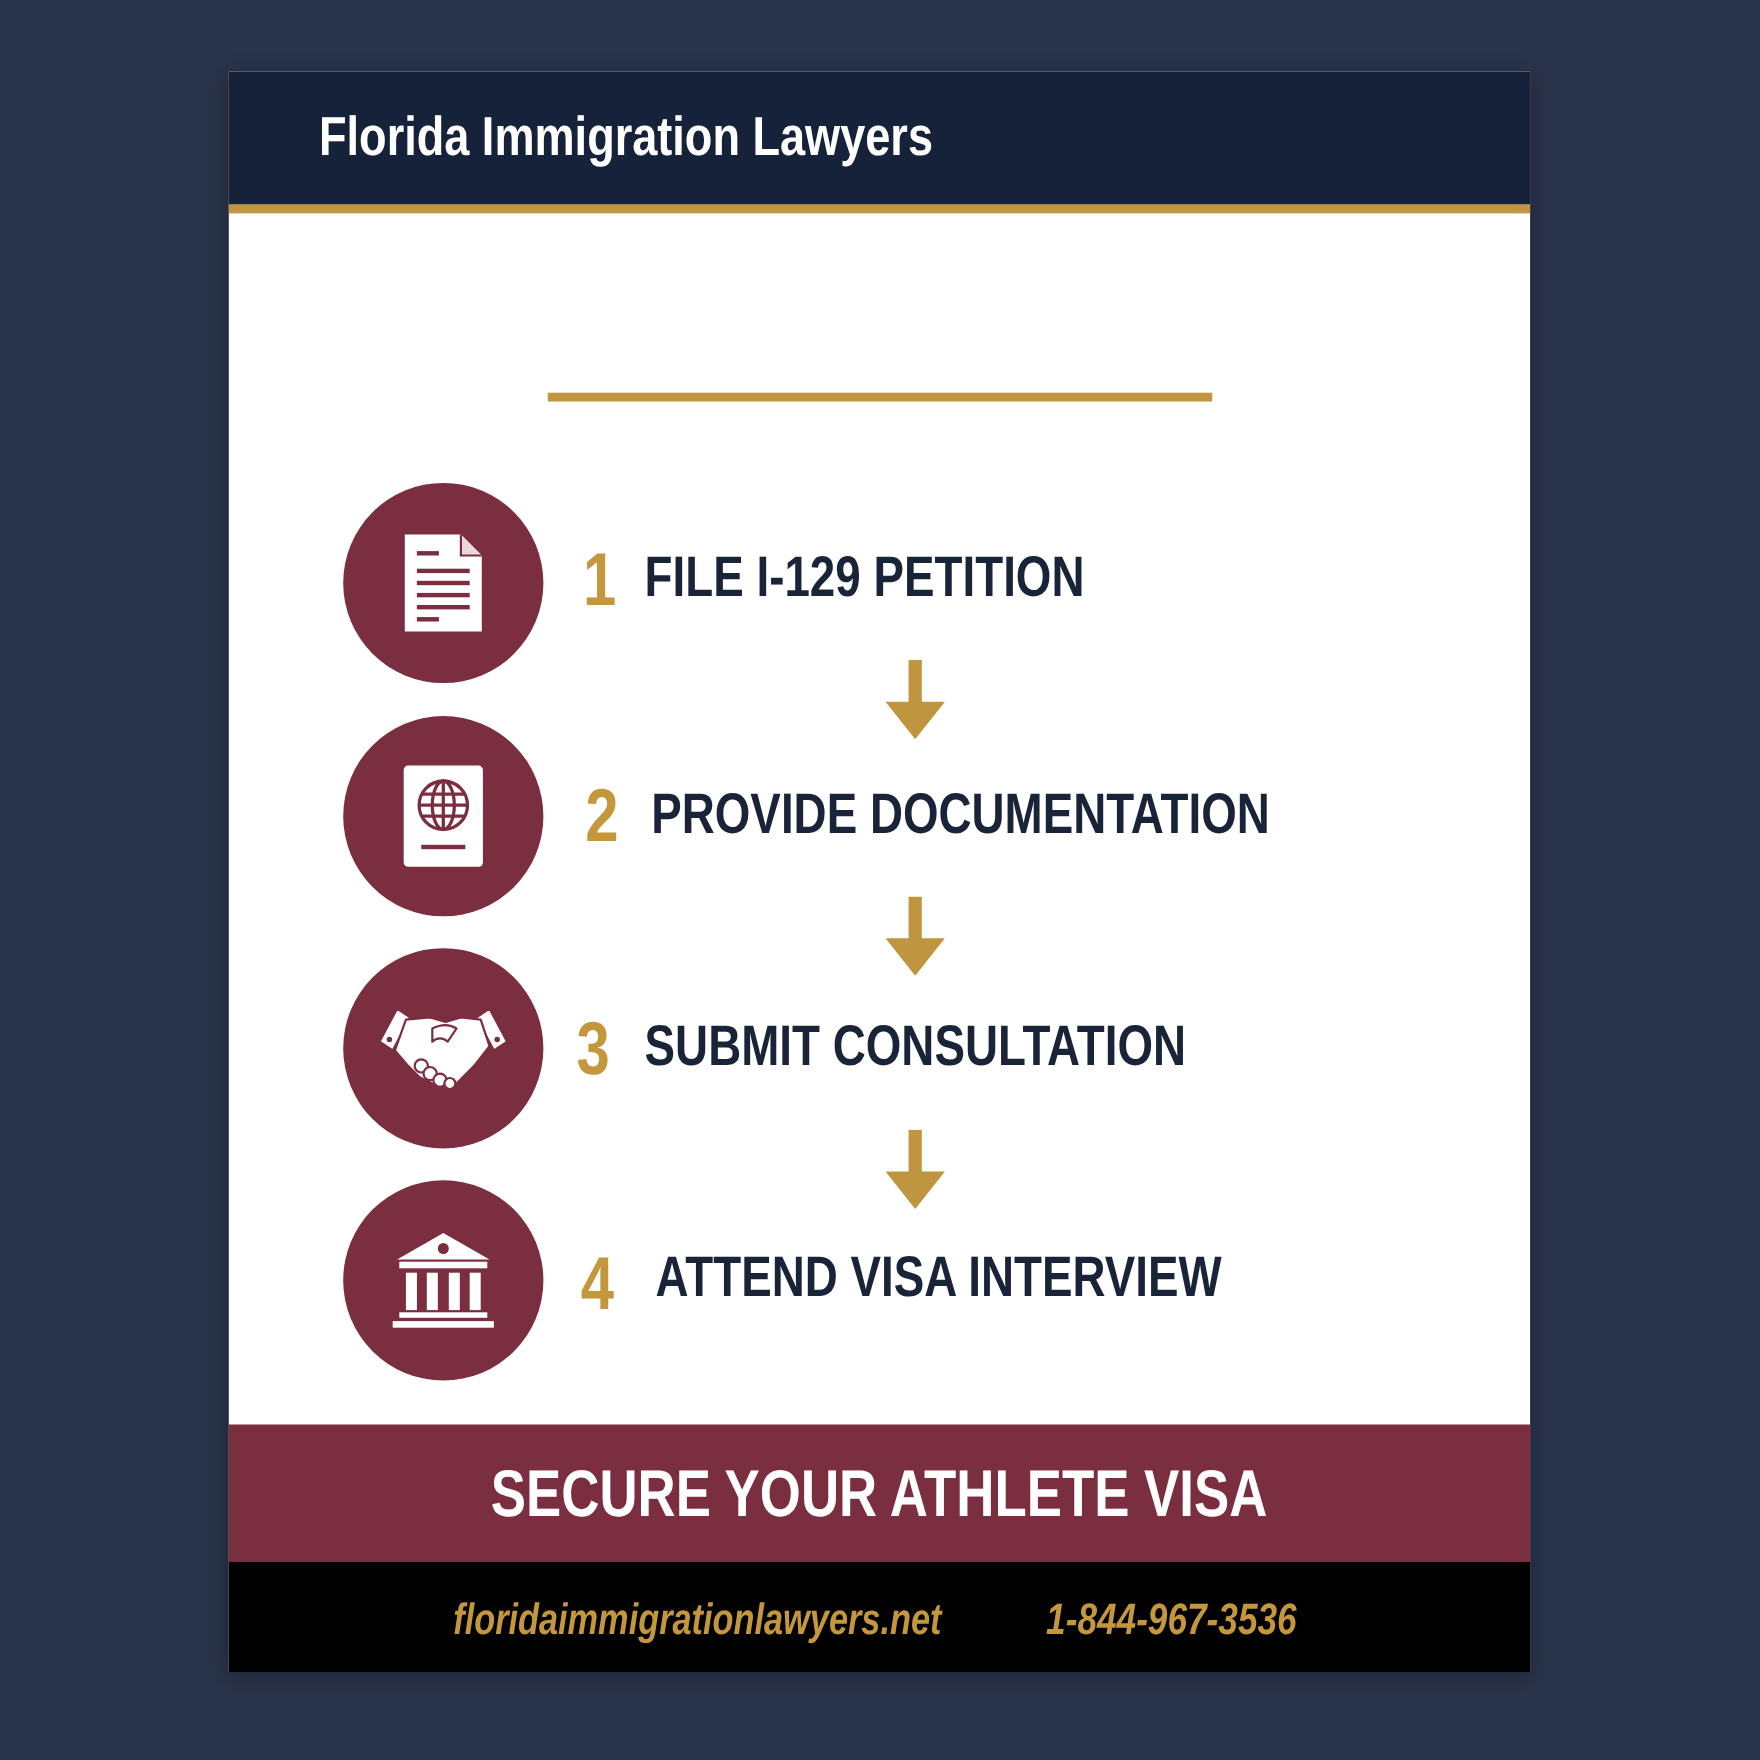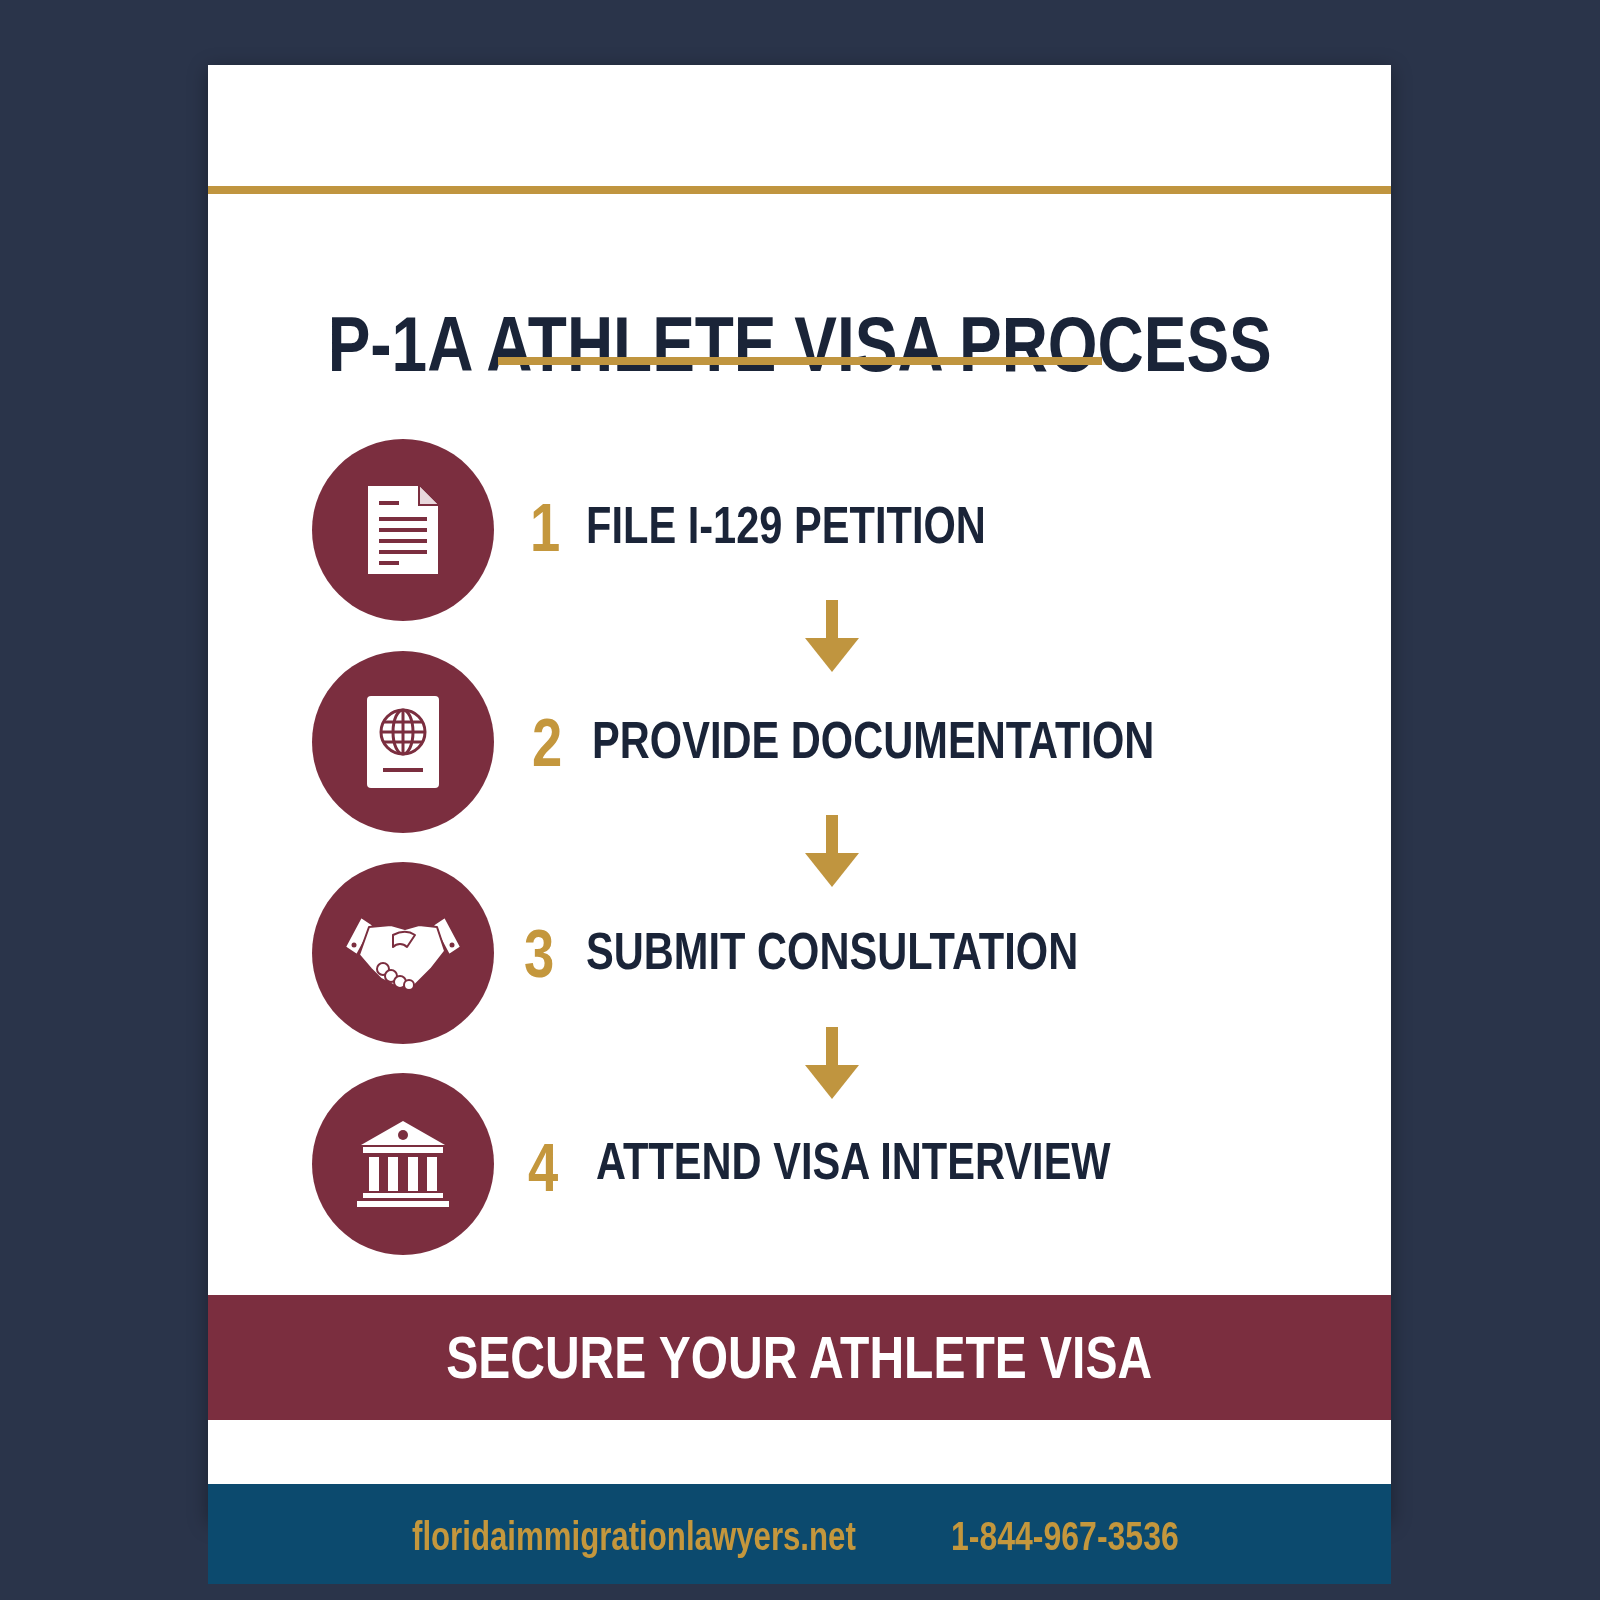--- a/index.html
+++ b/index.html
@@ -108,23 +108,24 @@
     font-size: 60px;
     line-height: 1;
     white-space: nowrap;
   }
   .cta-text span {
     display: inline-block;
     transform: scaleX(0.8);
     transform-origin: center;
   }
   .footer {
-    position: absolute; left: 0; top: 1419px;
+    position: absolute; left: 0; top: 1355px;
     width: 100%; height: 100px;
-    background: #0c4a6e;
+    background: #000000;
+    font-style: italic;
   }
   .footer-link {
     position: absolute; left: 204px; top: 30px;
     color: #c4973d;
     font-weight: bold;
     font-size: 40px;
     white-space: nowrap;
     transform: scaleX(0.78);
     transform-origin: left center;
     text-decoration: none;
@@ -138,25 +139,25 @@
     transform: scaleX(0.8);
     transform-origin: left center;
     text-decoration: none;
   }
 </style>
 </head>
 <body>
 
 <div class="poster">
 
+  <div class="topbar">
+    <div class="firm-name">Florida Immigration Lawyers</div>
+  </div>
   <div class="gold-rule"></div>
 
-  <div class="title">
-    <span>P-1A ATHLETE VISA PROCESS</span>
-  </div>
   <div class="title-underline"></div>
 
   <div class="step" style="top:374px;">
     <div class="step-circle">
       <svg width="76" height="94" viewBox="0 0 76 94">
         <path d="M3 3 H54 L73 22 V91 H3 Z" fill="#ffffff"></path>
         <path d="M54 3 V22 H73" fill="#e8d8dc" stroke="#7b2e3f" stroke-width="2"></path>
         <rect x="14" y="18" width="20" height="4" fill="#7b2e3f"></rect>
         <rect x="14" y="34" width="48" height="4" fill="#7b2e3f"></rect>
         <rect x="14" y="45" width="48" height="4" fill="#7b2e3f"></rect>

